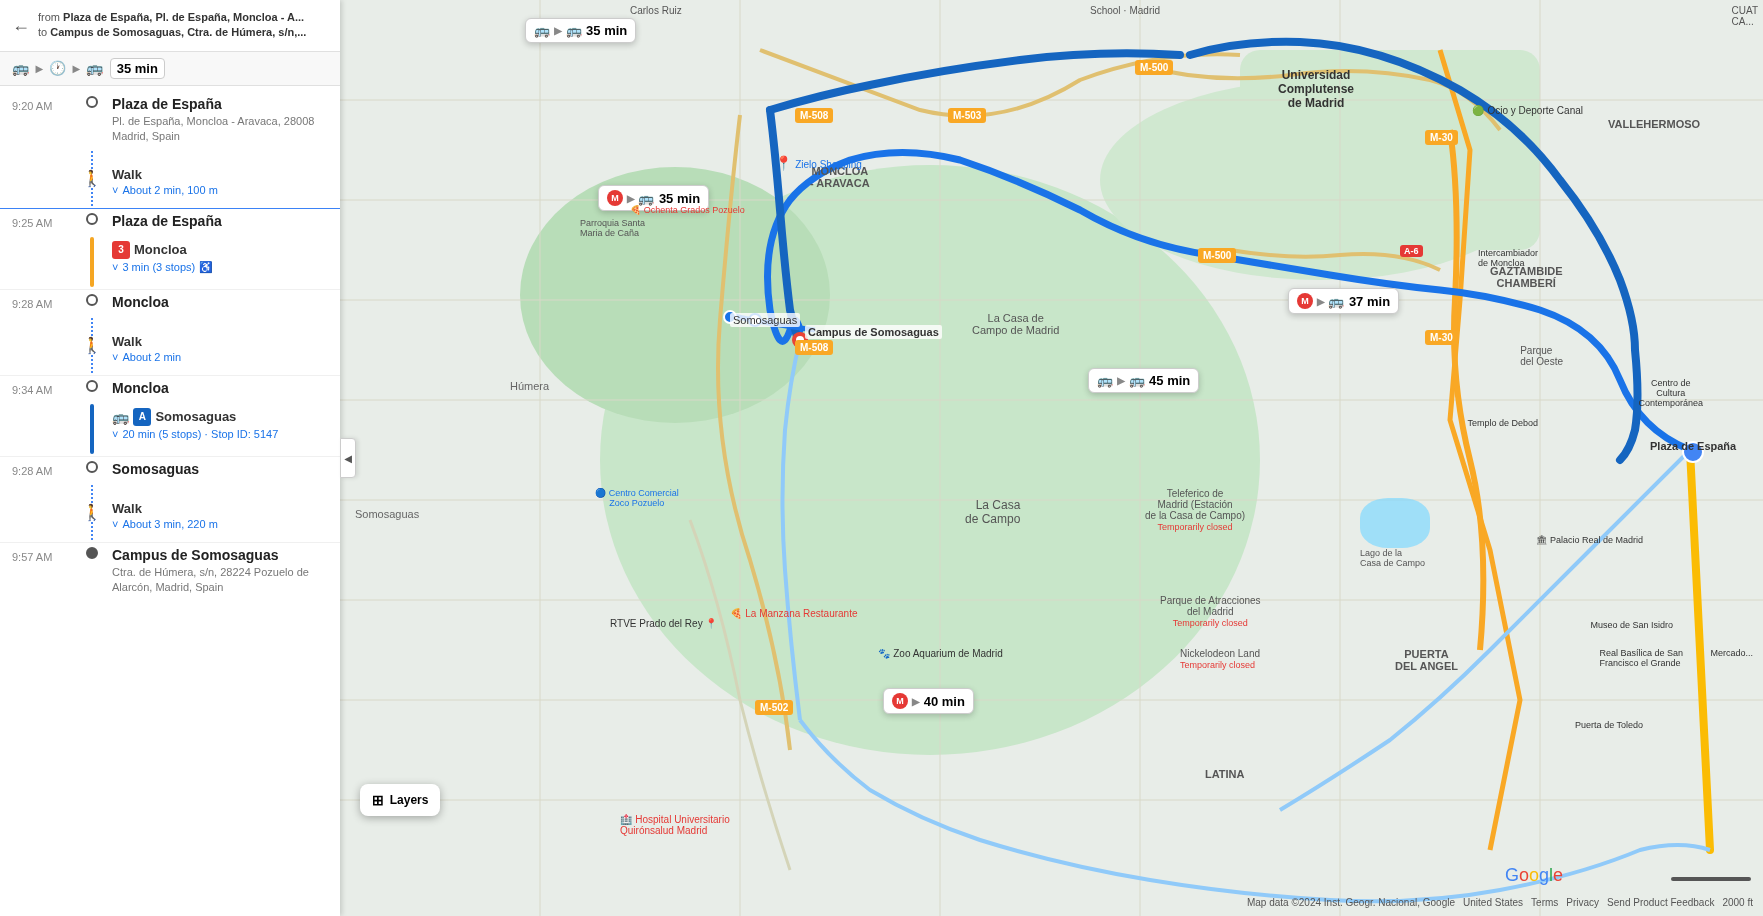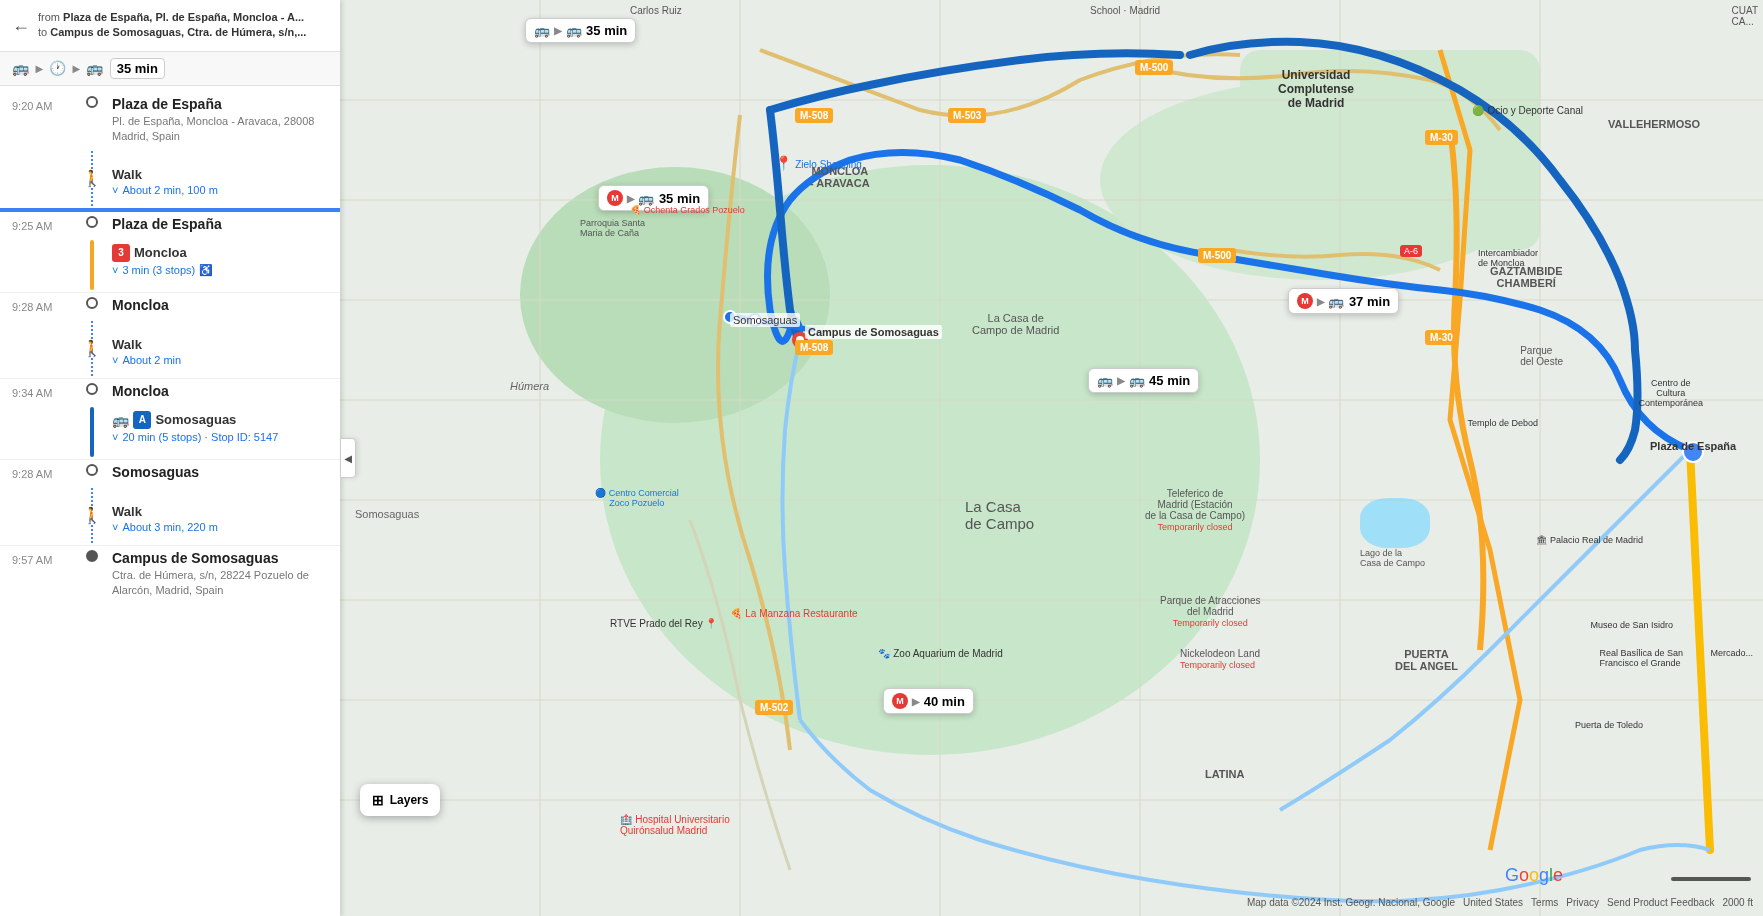--- a/index.html
+++ b/index.html
@@ -258,21 +258,21 @@
       </div>
       <div style="padding-top:16px;">
         <div style="font-size:13px;font-weight:bold;color:#333;">Walk</div>
         <div class="expand-row">
           <span>˅</span>
           <span style="color:#1a73e8;font-size:11px;">About 2 min, 100 m</span>
         </div>
       </div>
     </div>
 
-    <div style="display:flex; padding: 4px 12px 4px; gap:8px; align-items:flex-start; border-top:4px solid #3b82f6;">
+    <div style="display:flex; padding: 4px 12px 4px; gap:8px; align-items:flex-start; border-top:1px solid #3b82f6;">
       <div style="width:60px; flex-shrink:0;">
         <span class="stop-time">9:25 AM</span>
       </div>
       <div style="display:flex;flex-direction:column;align-items:center;width:24px;flex-shrink:0;">
         <div class="circle-stop"></div>
       </div>
       <div>
         <div class="stop-name">Plaza de España</div>
       </div>
     </div>
@@ -490,35 +490,35 @@
     <div style="background:#f9a825;color:#fff;font-size:10px;font-weight:bold;padding:2px 5px;border-radius:3px;">M-30</div>
   </div>
   <div style="position:absolute; top:330px; left:1085px;">
     <div style="background:#f9a825;color:#fff;font-size:10px;font-weight:bold;padding:2px 5px;border-radius:3px;">M-30</div>
   </div>
   <div style="position:absolute; top:700px; left:415px;">
     <div style="background:#f9a825;color:#fff;font-size:10px;font-weight:bold;padding:2px 5px;border-radius:3px;">M-502</div>
   </div>
 
   <div style="position:absolute; top:245px; left:1060px;">
-    <div style="background:#e53935;color:#fff;font-size:9px;font-weight:normal;padding:1px 4px;border-radius:3px;">A-6</div>
+    <div style="background:#e53935;color:#fff;font-size:9px;font-weight:bold;padding:1px 4px;border-radius:3px;">A-6</div>
   </div>
 
   <div style="position:absolute;top:165px;left:470px;font-size:11px;font-weight:bold;color:#555;text-align:center;pointer-events:none;">MONCLOA<br>- ARAVACA</div>
   <div style="position:absolute;top:265px;left:1150px;font-size:11px;font-weight:bold;color:#555;text-align:center;pointer-events:none;">GAZTAMBIDE<br>CHAMBERÍ</div>
   <div style="position:absolute;top:648px;left:1055px;font-size:11px;font-weight:bold;color:#555;text-align:center;pointer-events:none;">PUERTA<br>DEL ANGEL</div>
   <div style="position:absolute;top:768px;left:865px;font-size:11px;font-weight:bold;color:#555;pointer-events:none;">LATINA</div>
   <div style="position:absolute;top:118px;left:1268px;font-size:11px;font-weight:bold;color:#555;pointer-events:none;">VALLEHERMOSO</div>
 
-  <div style="position:absolute;top:380px;left:170px;font-size:11px;color:#666;pointer-events:none;font-style:italic;">Húmera</div>
+  <div style="position:absolute;top:380px;left:170px;font-size:11px;color:#666;pointer-events:none;">Húmera</div>
   <div style="position:absolute;top:508px;left:15px;font-size:11px;color:#666;pointer-events:none;">Somosaguas</div>
 
   <div style="position:absolute;top:68px;left:938px;font-size:12px;font-weight:bold;color:#333;text-align:center;pointer-events:none;">Universidad<br>Complutense<br>de Madrid</div>
   <div style="position:absolute;top:312px;left:632px;font-size:11px;color:#555;text-align:center;pointer-events:none;">La Casa de<br>Campo de Madrid</div>
-  <div style="position:absolute;top:498px;left:625px;font-size:15px;color:#555;text-align:left;pointer-events:none;">La Casa<br>de Campo</div>
+  <div style="position:absolute;top:498px;left:625px;font-size:12px;color:#555;text-align:right;pointer-events:none;">La Casa<br>de Campo</div>
 
   <div style="position:absolute;top:440px;left:1310px;font-size:11px;font-weight:bold;color:#333;pointer-events:none;">Plaza de España</div>
 
   <div style="position:absolute;top:325px;left:465px;font-size:11px;color:#333;font-weight:bold;background:rgba(255,255,255,0.8);padding:1px 3px;border-radius:2px;pointer-events:none;">Campus de Somosaguas</div>
   <div style="position:absolute;top:313px;left:390px;font-size:11px;color:#333;background:rgba(255,255,255,0.8);padding:1px 3px;border-radius:2px;pointer-events:none;">Somosaguas</div>
 
   <div class="map-bubble" style="top:18px;left:185px;">
     <span style="font-size:13px;">🚌</span>
     <span style="font-size:10px;color:#888;">▶</span>
     <span style="font-size:13px;">🚌</span>

